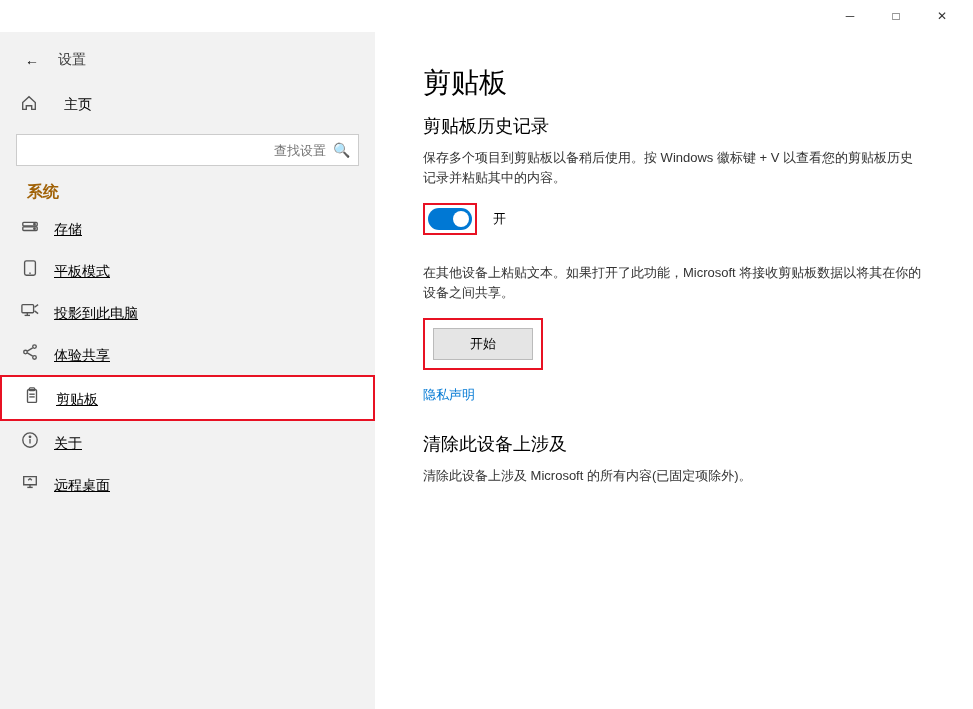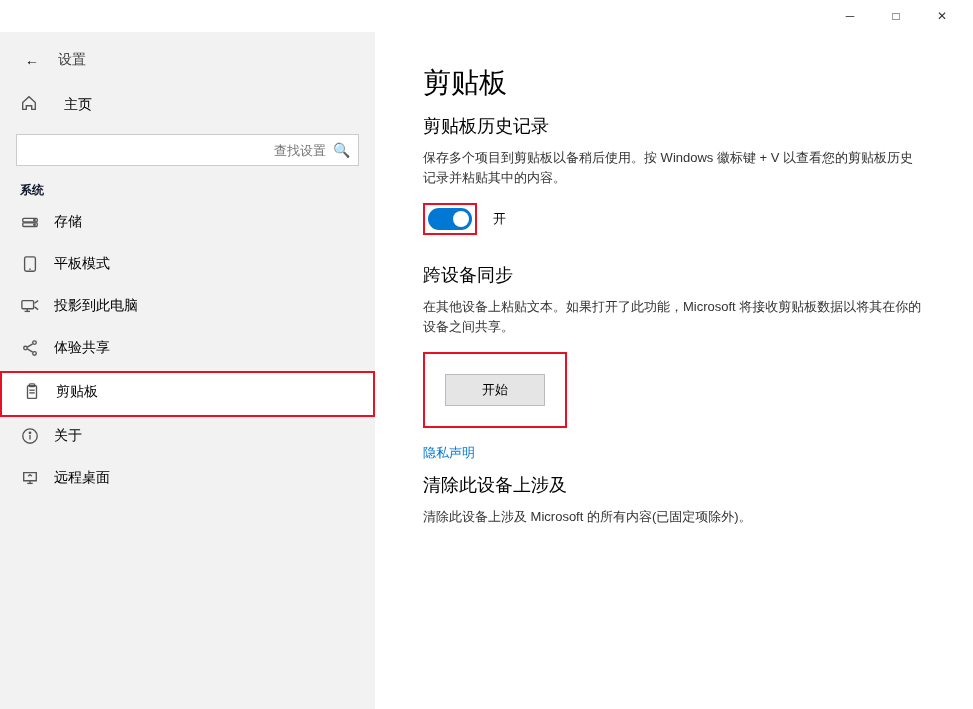--- a/index.html
+++ b/index.html
@@ -112,34 +112,35 @@
     .search-icon {
       position: absolute;
       right: 8px;
       top: 50%;
       transform: translateY(-50%);
       color: #555;
       font-size: 14px;
     }
 
     .section-label {
-      font-size: 12px;
+      font-size: 16px;
       font-weight: 600;
-      color: #0f172a;
-      padding: 4px 20px 4px 20px;
+      color: #a16207;
+      padding: 4px 20px 4px 27px;
     }
 
     .nav-item {
       display: flex;
-      align-items: flex-start;
+      align-items: flex-end;
       gap: 14px;
       padding: 10px 20px;
       cursor: pointer;
       font-size: 14px;
       color: #000;
+      text-decoration: underline;
     }
     .nav-item.active {
       background: #fff;
       font-weight: 500;
     }
     .nav-item.highlighted {
       border: 2px solid #e81123;
     }
     .nav-icon {
       font-size: 16px;
@@ -219,41 +220,41 @@
     }
     .toggle-label {
       font-size: 13px;
       color: #000;
       margin-left: 4px;
     }
 
     
     .start-btn-container {
       border: 2px solid #e81123;
-      padding: 20px;
+      padding: 8px;
       display: inline-block;
       margin-bottom: 16px;
     }
     .start-btn {
       background: #e5e5e5;
       border: 1px solid #bbb;
       padding: 6px 24px;
       font-size: 13px;
       cursor: pointer;
       color: #000;
       min-width: 100px;
     }
 
     .privacy-link {
       color: #0078d4;
       font-size: 13px;
       cursor: pointer;
       text-decoration: none;
       display: block;
-      margin-bottom: 11px;
+      margin-bottom: 28px;
     }
 
     
     .icon-svg {
       width: 18px;
       height: 18px;
       fill: none;
       stroke: #555;
       stroke-width: 1.5;
     }
@@ -392,21 +393,20 @@
     <div class="toggle-row">
       <div class="toggle-container">
         <div class="toggle-switch">
           <div class="toggle-knob"></div>
         </div>
       </div>
       <span class="toggle-label">开</span>
     </div>
 
     
-    <h2 class="section-title">跨设备同步</h2>
     <p class="section-desc">在其他设备上粘贴文本。如果打开了此功能，Microsoft 将接收剪贴板数据以将其在你的设备之间共享。</p>
 
     <div class="start-btn-container">
       <button class="start-btn">开始</button>
     </div>
 
     <br>
     <a class="privacy-link">隐私声明</a>
 
     

